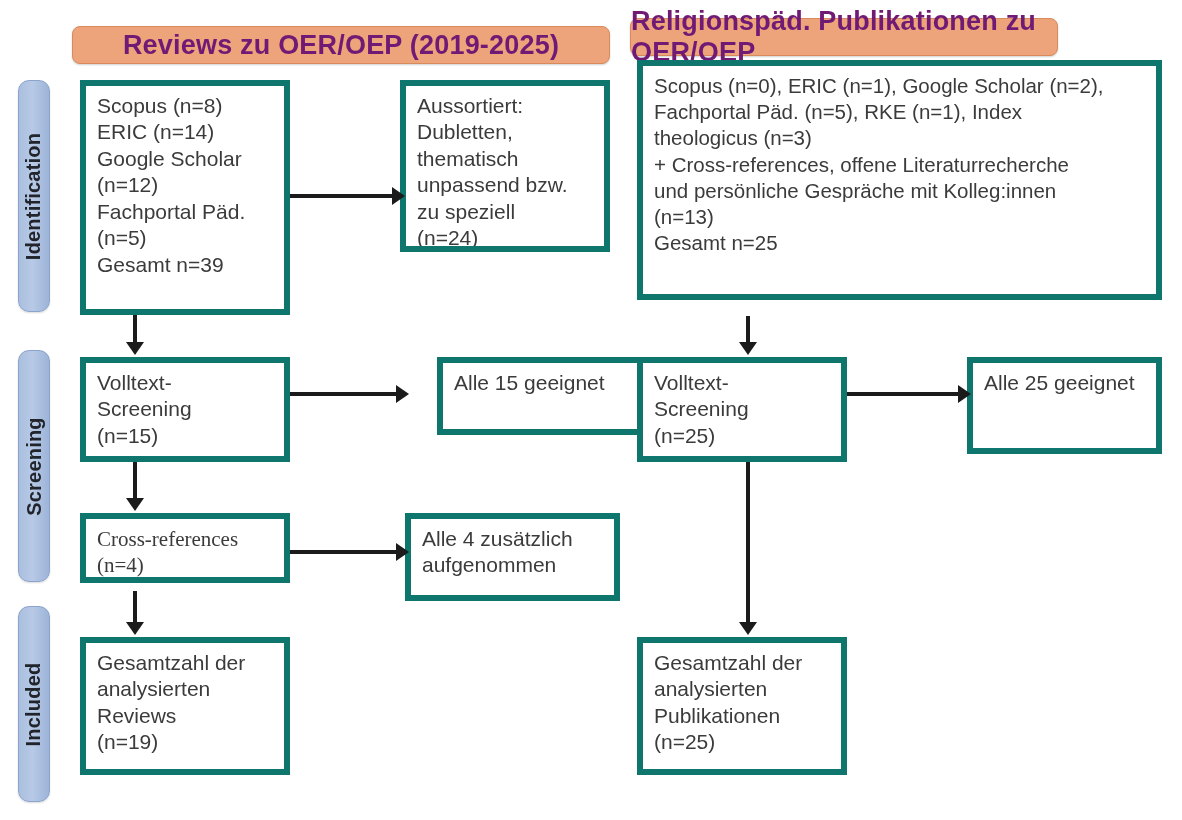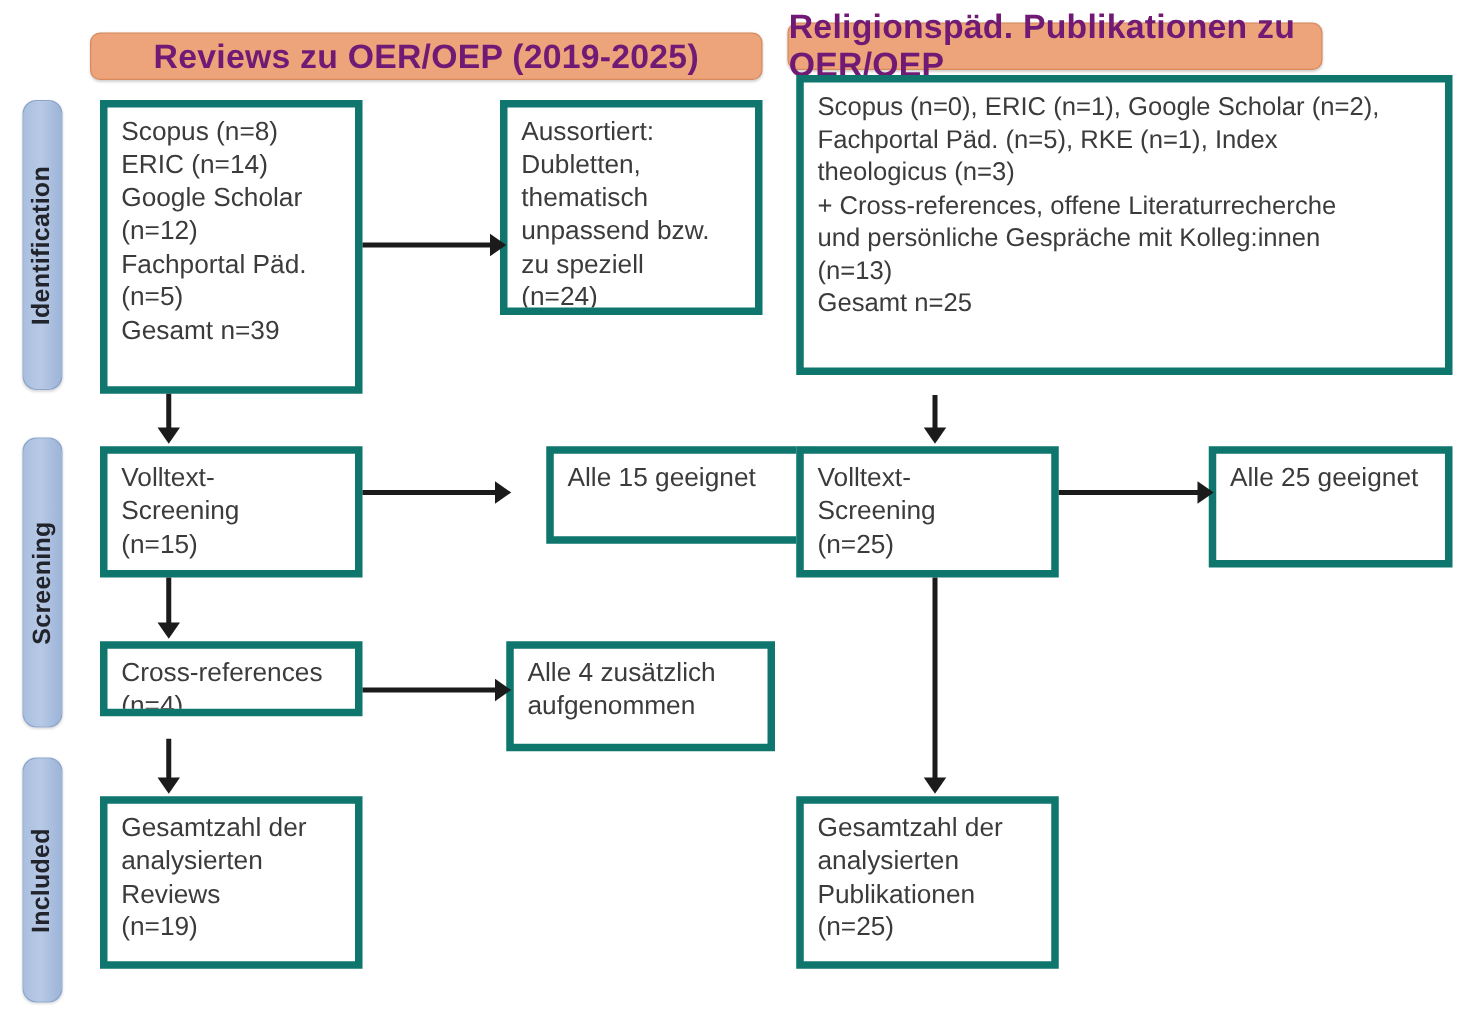--- a/index.html
+++ b/index.html
@@ -137,21 +137,21 @@
 unpassend bzw.
 zu speziell
 (n=24)</div>
 
   <div class="box" style="left:80px; top:357px; width:210px; height:105px;">Volltext-
 Screening
 (n=15)</div>
 
   <div class="box" style="left:405px; top:357px; width:215px; height:78px;margin-left:32px;">Alle 15 geeignet</div>
 
-  <div class="box" style="left:80px; top:513px; width:210px; height:60px;">Cross-references
+  <div class="box" style="left:80px; top:513px; width:210px; height:70px;font-family:Liberation Serif, serif;">Cross-references
 (n=4)</div>
 
   <div class="box" style="left:405px; top:513px; width:215px; height:88px;">Alle 4 zusätzlich
 aufgenommen</div>
 
   <div class="box" style="left:80px; top:637px; width:210px; height:138px;">Gesamtzahl der
 analysierten
 Reviews
 (n=19)</div>
 

